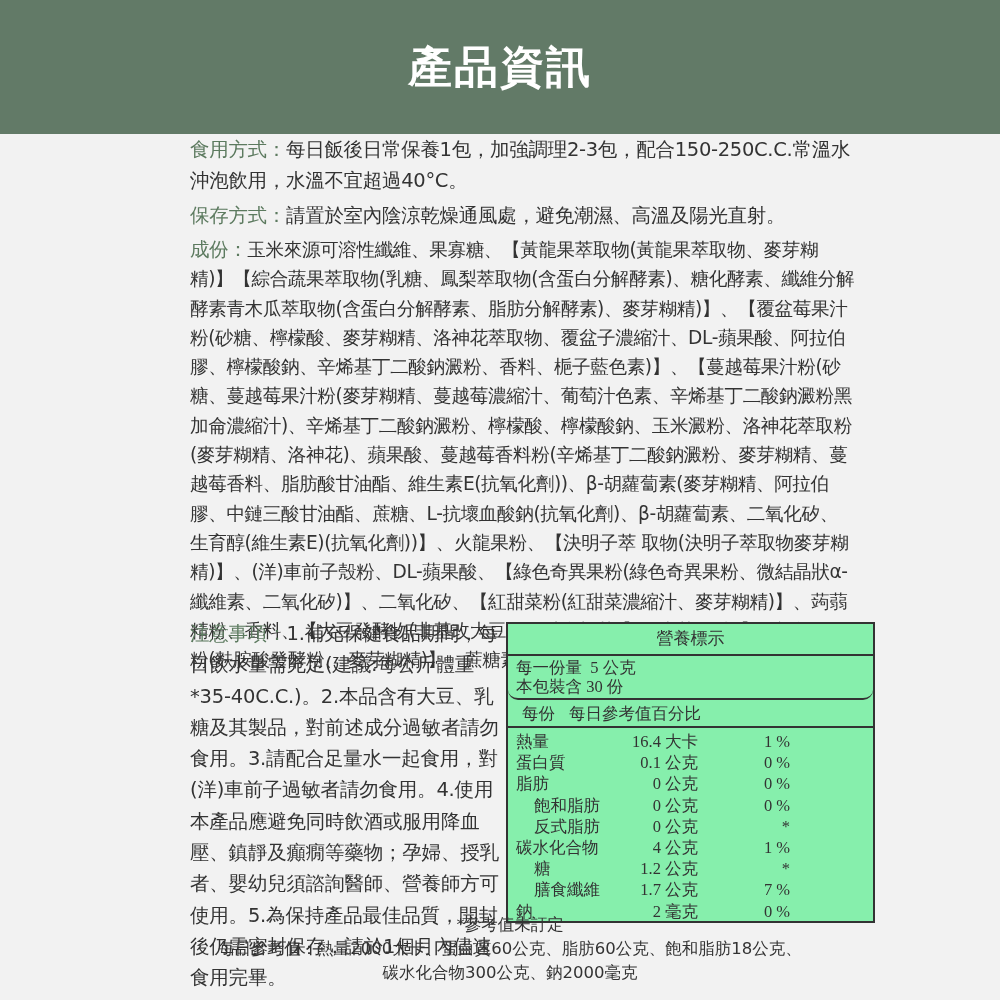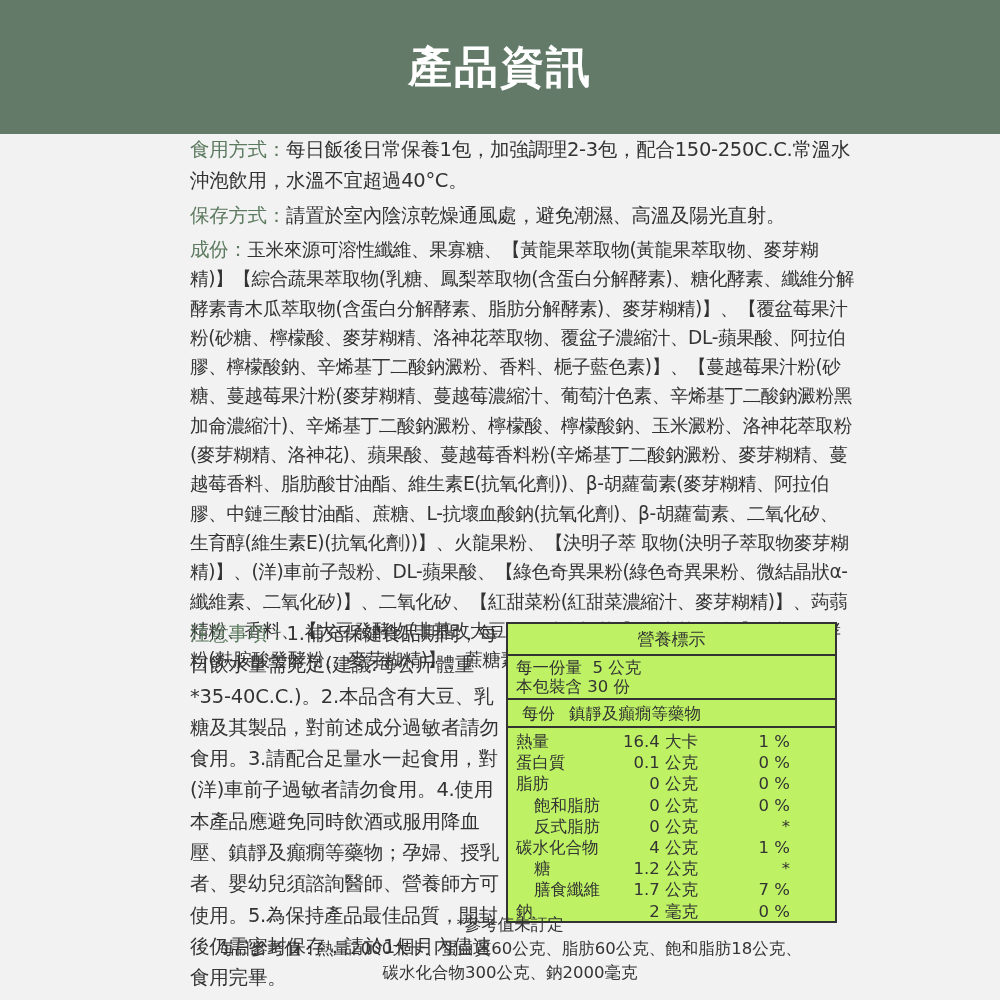--- a/index.html
+++ b/index.html
@@ -4,23 +4,23 @@
 <style>
   html,body{margin:0;padding:0;}
   body{width:1000px;height:1000px;background:#f2f2f2;overflow:hidden;font-family:"DejaVu Sans","Liberation Sans",sans-serif;color:#333;}
   .header{height:134px;background:#627a67;display:flex;align-items:center;justify-content:center;}
   .header h1{margin:0;color:#fff;font-size:44px;font-weight:bold;letter-spacing:2px;text-align:right;}
   .content{position:absolute;left:190px;top:134px;width:665px;}
   .para{font-size:19.5px;line-height:31px;margin:0 0 4px 0;letter-spacing:-0.3px;}
   .lbl{color:#5c7a5f;}
   .ing{font-size:18.6px;line-height:29.3px;letter-spacing:-0.4px;margin:0;}
   .notes{position:absolute;left:190px;top:618px;width:310px;font-size:19.5px;line-height:31.3px;letter-spacing:-0.2px;}
-  .nut{position:absolute;left:506px;top:622px;width:331px;height:301px;border:2.5px solid #333;box-sizing:border-box;background:#bef264;font-size:16.5px;color:#333;}
+  .nut{position:absolute;left:506px;top:622px;width:369px;height:301px;border:2.5px solid #333;box-sizing:border-box;background:#86efac;font-size:16.5px;color:#333;font-family:Liberation Serif, serif;}
   .nut .title{height:30px;border-bottom:2.5px solid #333;text-align:center;line-height:30px;font-size:17px;}
-  .nut .serv{height:44px;border-bottom:2.5px solid #333;padding:2px 0 0 8px;line-height:19px;box-sizing:border-box;}
+  .nut .serv{height:44px;border-bottom:2.5px solid #333;padding:2px 0 0 8px;line-height:19px;box-sizing:border-box;border-radius:10px;}
   .nut .cols{height:28px;border-bottom:2.5px solid #333;line-height:28px;display:flex;justify-content:flex-start;padding-right:10px;box-sizing:border-box;}
   .nut .cols span{margin-left:14px;}
   .rows{padding:3px 0 17px 8px;}
   .row{display:flex;height:21.2px;line-height:21px;}
   .row .n{width:98px;}
   .row .n.ind{padding-left:18px;box-sizing:border-box;}
   .row .v{width:84px;text-align:right;}
   .row .p{width:92px;text-align:right;}
   .foot{position:absolute;left:190px;top:913px;width:640px;font-size:16.5px;line-height:24px;text-align:center;}
 </style>
@@ -48,21 +48,21 @@
 </div>
 
 <div class="nut">
   <div class="title">營養標示</div>
   <div class="serv">
     <div style="white-space:pre">每一份量  5 公克</div>
     <div>本包裝含 30 份</div>
   </div>
   <div class="cols">
     <span>每份</span>
-    <span>鎮靜及癲癇等藥物</span>
+    <span>每日參考值百分比</span>
   </div>
   <div class="rows">
     <div class="row">
         <span class="n">熱量</span>
         <span class="v">16.4 大卡</span>
         <span class="p">1 %</span>
       </div>
     <div class="row">
         <span class="n">蛋白質</span>
         <span class="v">0.1 公克</span>

